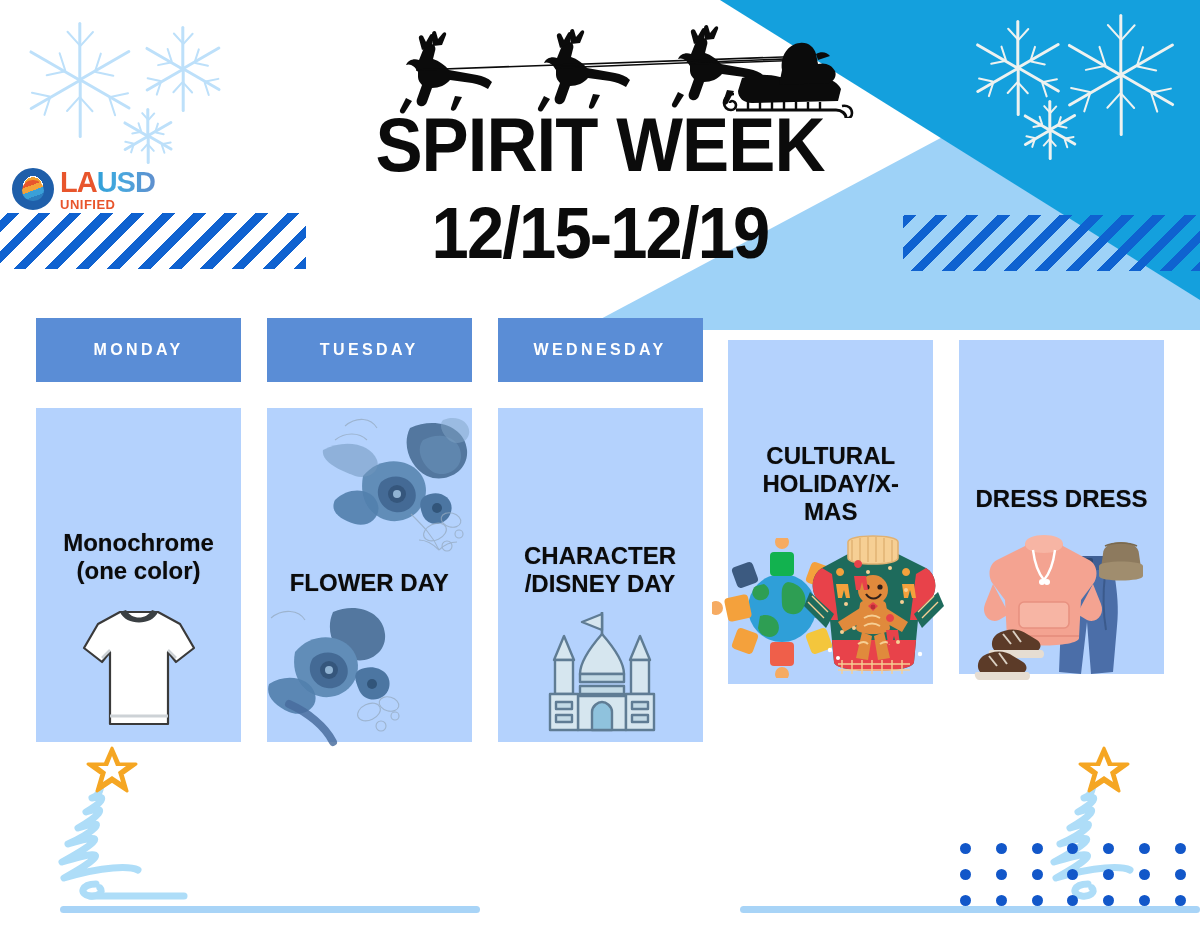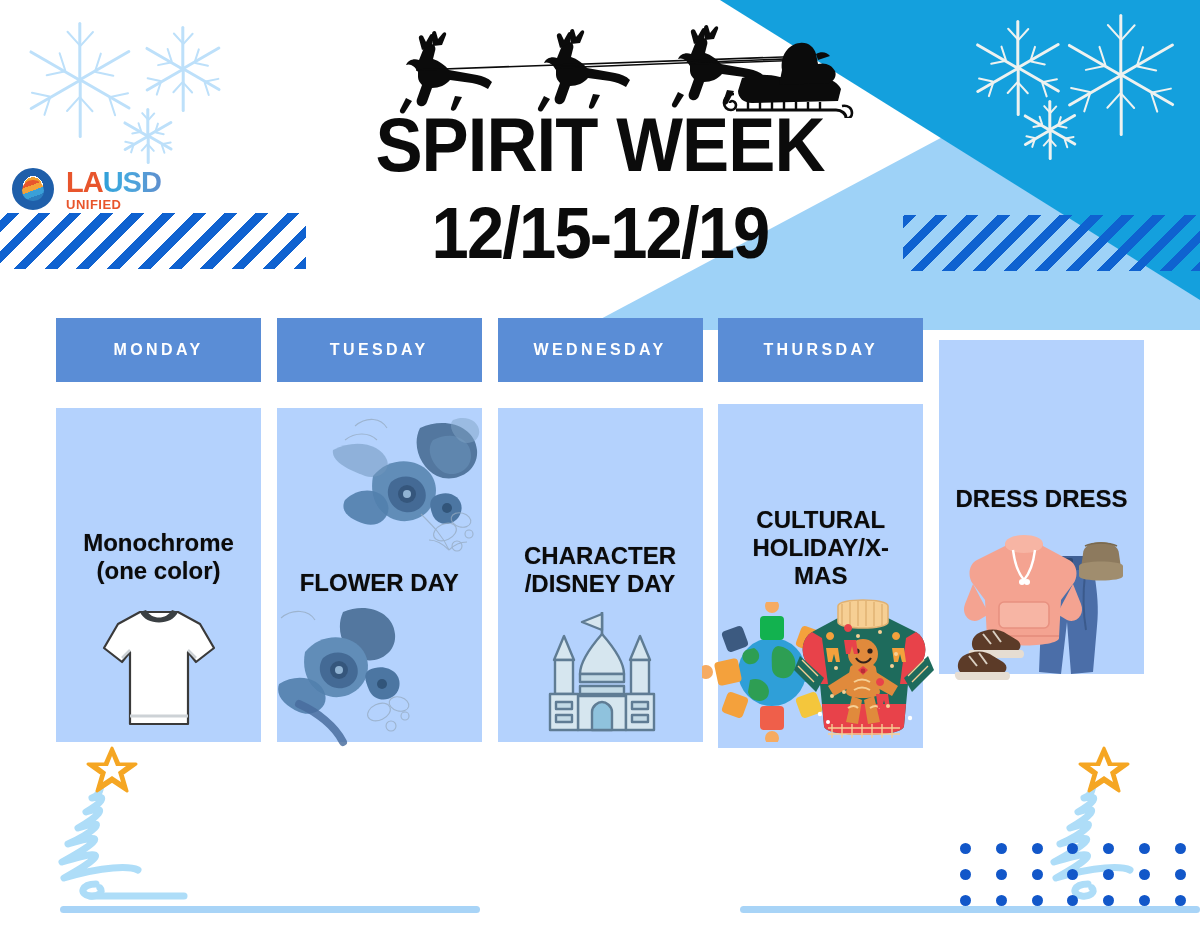--- a/index.html
+++ b/index.html
@@ -68,21 +68,21 @@
     line-height:0.98;
     transform: scaleX(0.93);
   }
   #page-title { font-size:76px; }
   #date-range { font-size:72px; margin-top:16px; letter-spacing:-2px; }
 
   
   #lausd-logo {
     position:absolute; left:12px; top:163px;
     width:172px; height:52px;
-    display:flex; align-items:center; gap:12px;
+    display:flex; align-items:center; gap:6px;
   }
   #lausd-seal {
     width:42px; height:42px; border-radius:50%;
     background: radial-gradient(circle at 50% 42%, #f0a030 0 30%, #ffffff 30% 34%, #1f5faa 34% 100%);
     border:2px solid #1f5faa;
     position:relative; flex:0 0 auto;
     overflow:hidden;
   }
   #lausd-seal::after {
     content:""; position:absolute; left:22%; top:26%; width:56%; height:56%;
@@ -93,21 +93,21 @@
   #lausd-wordmark { line-height:1; font-weight:800; }
   #lausd-la { font-size:29px; color:#e8552c; letter-spacing:-1px; }
   #lausd-usd { font-size:29px; letter-spacing:-1px;
     background:linear-gradient(90deg,#2f9fd8 0%,#49a8de 40%,#5f8fce 100%);
     -webkit-background-clip:text; background-clip:text; color:transparent;
   }
   #lausd-unified { font-size:13px; color:#e8552c; font-weight:800; letter-spacing:0.5px; margin-top:1px;}
 
   
   #calendar { position:absolute; left:0; top:318px; width:1200px; }
-  .cal-row { display:flex; justify-content:space-between; padding:0 56px; }
+  .cal-row { display:flex; justify-content:space-between; padding:0 36px; }
   .day-col { width:205px; }
 
   .day-header {
     height:64px; background:#5a8dd6;
     display:flex; align-items:center; justify-content:center;
   }
   .day-header-label {
     color:#ffffff; font-weight:700; font-size:16px; letter-spacing:3.4px;
   }
   .day-cell {
@@ -381,23 +381,20 @@
             </g>
           </svg>
           <div class="day-label">
             <div>CHARACTER</div>
             <div>/DISNEY DAY</div>
           </div>
         </div>
       </div>
 
       <div class="day-col" id="col-thursday">
-        <div class="day-header">
-          <span class="day-header-label">THURSDAY</span>
-        </div>
         <div class="day-cell">
 
           <svg class="cell-art" style="left:-16px; top:198px;" width="140" height="140" viewBox="0 0 140 140">
             <circle cx="70" cy="70" r="34" fill="#2f9fd8"></circle>
             <path d="M52 46 C62 52, 56 64, 46 62 C40 60, 38 52, 44 48Z" fill="#2e9e53"></path>
             <path d="M76 44 C92 46, 98 62, 90 72 C84 80, 70 76, 70 66 C70 56, 68 46, 76 44Z" fill="#2e9e53"></path>
             <path d="M48 78 C60 74, 70 84, 66 94 C62 102, 48 100, 46 90Z" fill="#2e9e53"></path>
             <rect x="58" y="14" width="24" height="24" rx="4" fill="#12b24f"></rect>
             <rect x="58" y="104" width="24" height="24" rx="4" fill="#ef5f4a"></rect>
             <rect x="14" y="58" width="24" height="24" rx="4" fill="#f4a13c" transform="rotate(-12 26 70)"></rect>

